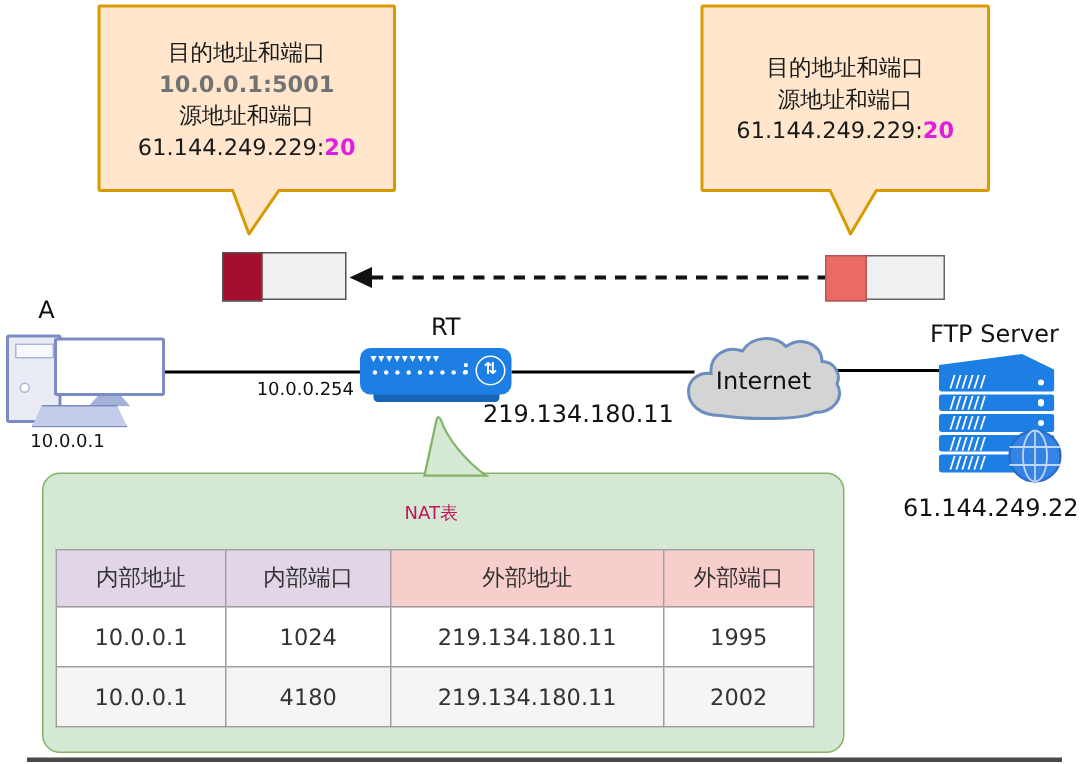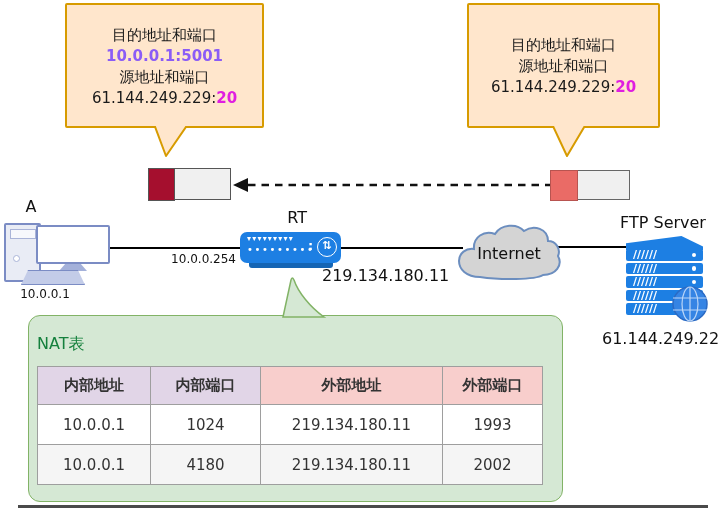--- a/index.html
+++ b/index.html
@@ -9,21 +9,21 @@
   }
   .abs{position:absolute;}
   .lbl{position:absolute;font-size:12px;color:#111;white-space:nowrap;}
   
   .callout{
     position:absolute;top:3px;height:125px;background:#ffe6cc;border:2px solid #d79b00;
     border-radius:2px;box-sizing:border-box;display:flex;flex-direction:column;
     align-items:center;justify-content:center;gap:0;padding-top:2px;
   }
   .callout .line{font-size:15px;line-height:21px;text-align:right;}
-  .val-blue{color:#8b5cf6;font-weight:bold;}
+  .val-blue{color:#737373;font-weight:bold;}
   .val-magenta{color:#e01ee0;font-weight:bold;}
   
   .packet{position:absolute;background:#f0f0f0;border:1.5px solid #555;box-sizing:border-box;}
   .packet .seg{position:absolute;left:-1.5px;top:-1.5px;bottom:-1.5px;box-sizing:border-box;}
   
   .wire{position:absolute;height:1.6px;background:#000;}
   
   .router-body{position:absolute;left:240px;top:232px;width:101px;height:31px;background:#1d7fe3;border-radius:7px;z-index:2;}
   .router-shadow{position:absolute;left:249px;top:257px;width:84px;height:11px;background:#1565b4;border-radius:3px;z-index:1;}
   .router-glyphs{position:absolute;color:#fff;white-space:nowrap;}
@@ -39,27 +39,27 @@
   .stand{position:absolute;left:59px;top:263px;width:28px;height:8px;background:#a4b1da;clip-path:polygon(25% 0,75% 0,100% 100%,0 100%);}
   .keyboard{position:absolute;left:21px;top:270px;width:62px;height:13px;background:#c3cce8;border:1px solid #7b8cc4;clip-path:polygon(11% 0,89% 0,100% 100%,0 100%);}
   
   .server{position:absolute;left:626px;top:236px;width:77px;height:81px;clip-path:polygon(0% 9%,72% 0%,100% 13%,100% 100%,0% 100%);}
   .server .topface{position:absolute;left:0;top:0;width:100%;height:14px;background:#1d7fe3;}
   .server .slab{position:absolute;left:0;width:100%;height:11.5px;background:#1d7fe3;border-radius:2px;color:#fff;}
   .server .stripes{position:absolute;left:7px;top:0;font-size:11px;font-weight:bold;line-height:11px;letter-spacing:0px;}
   .server .sdot{position:absolute;right:7px;top:3.5px;width:4.5px;height:4.5px;border-radius:50%;background:#fff;}
   
   .natbox{position:absolute;left:28px;top:315px;width:535px;height:187px;background:#d5e8d4;border:1.5px solid #82b366;border-radius:12px;box-sizing:border-box;}
-  .nat-title{position:absolute;left:37px;top:334px;width:501px;text-align:left;font-size:16px;color:#15803d;}
+  .nat-title{position:absolute;left:37px;top:334px;width:501px;text-align:center;font-size:12px;color:#be185d;}
   table.nat{
     position:absolute;left:37px;top:366px;border-collapse:collapse;table-layout:fixed;
     font-size:15px;color:#333;background:#fff;
   }
   table.nat td,table.nat th{border:1px solid #9e9e9e;text-align:center;font-weight:normal;padding:0;}
-  table.nat th{height:37px;font-weight:bold;}
+  table.nat th{height:37px;}
   table.nat td{height:39px;}
   .c1{width:112px;} .c2{width:109px;margin-top:32px;} .c3{width:181px;} .c4{width:99px;}
   .hdr-lav{background:#e1d5e7;}
   .hdr-pink{background:#f8cecc;}
   tr.r2 td{background:#f5f5f5;}
   .bottom-line{position:absolute;left:18px;top:505px;width:690px;height:2.5px;background:#4a4a4a;}
 </style>
 </head>
 <body>
 
@@ -168,21 +168,21 @@
         <tr>
       <th class="c1 hdr-lav">内部地址</th>
       <th class="c2 hdr-lav">内部端口</th>
       <th class="c3 hdr-pink">外部地址</th>
       <th class="c4 hdr-pink">外部端口</th>
     </tr>
     <tr class="r1">
       <td>10.0.0.1</td>
       <td>1024</td>
       <td>219.134.180.11</td>
-      <td>1993</td>
+      <td>1995</td>
     </tr>
     <tr class="r2">
       <td>10.0.0.1</td>
       <td>4180</td>
       <td>219.134.180.11</td>
       <td>2002</td>
     </tr>
   </tbody>
     </table>
 

